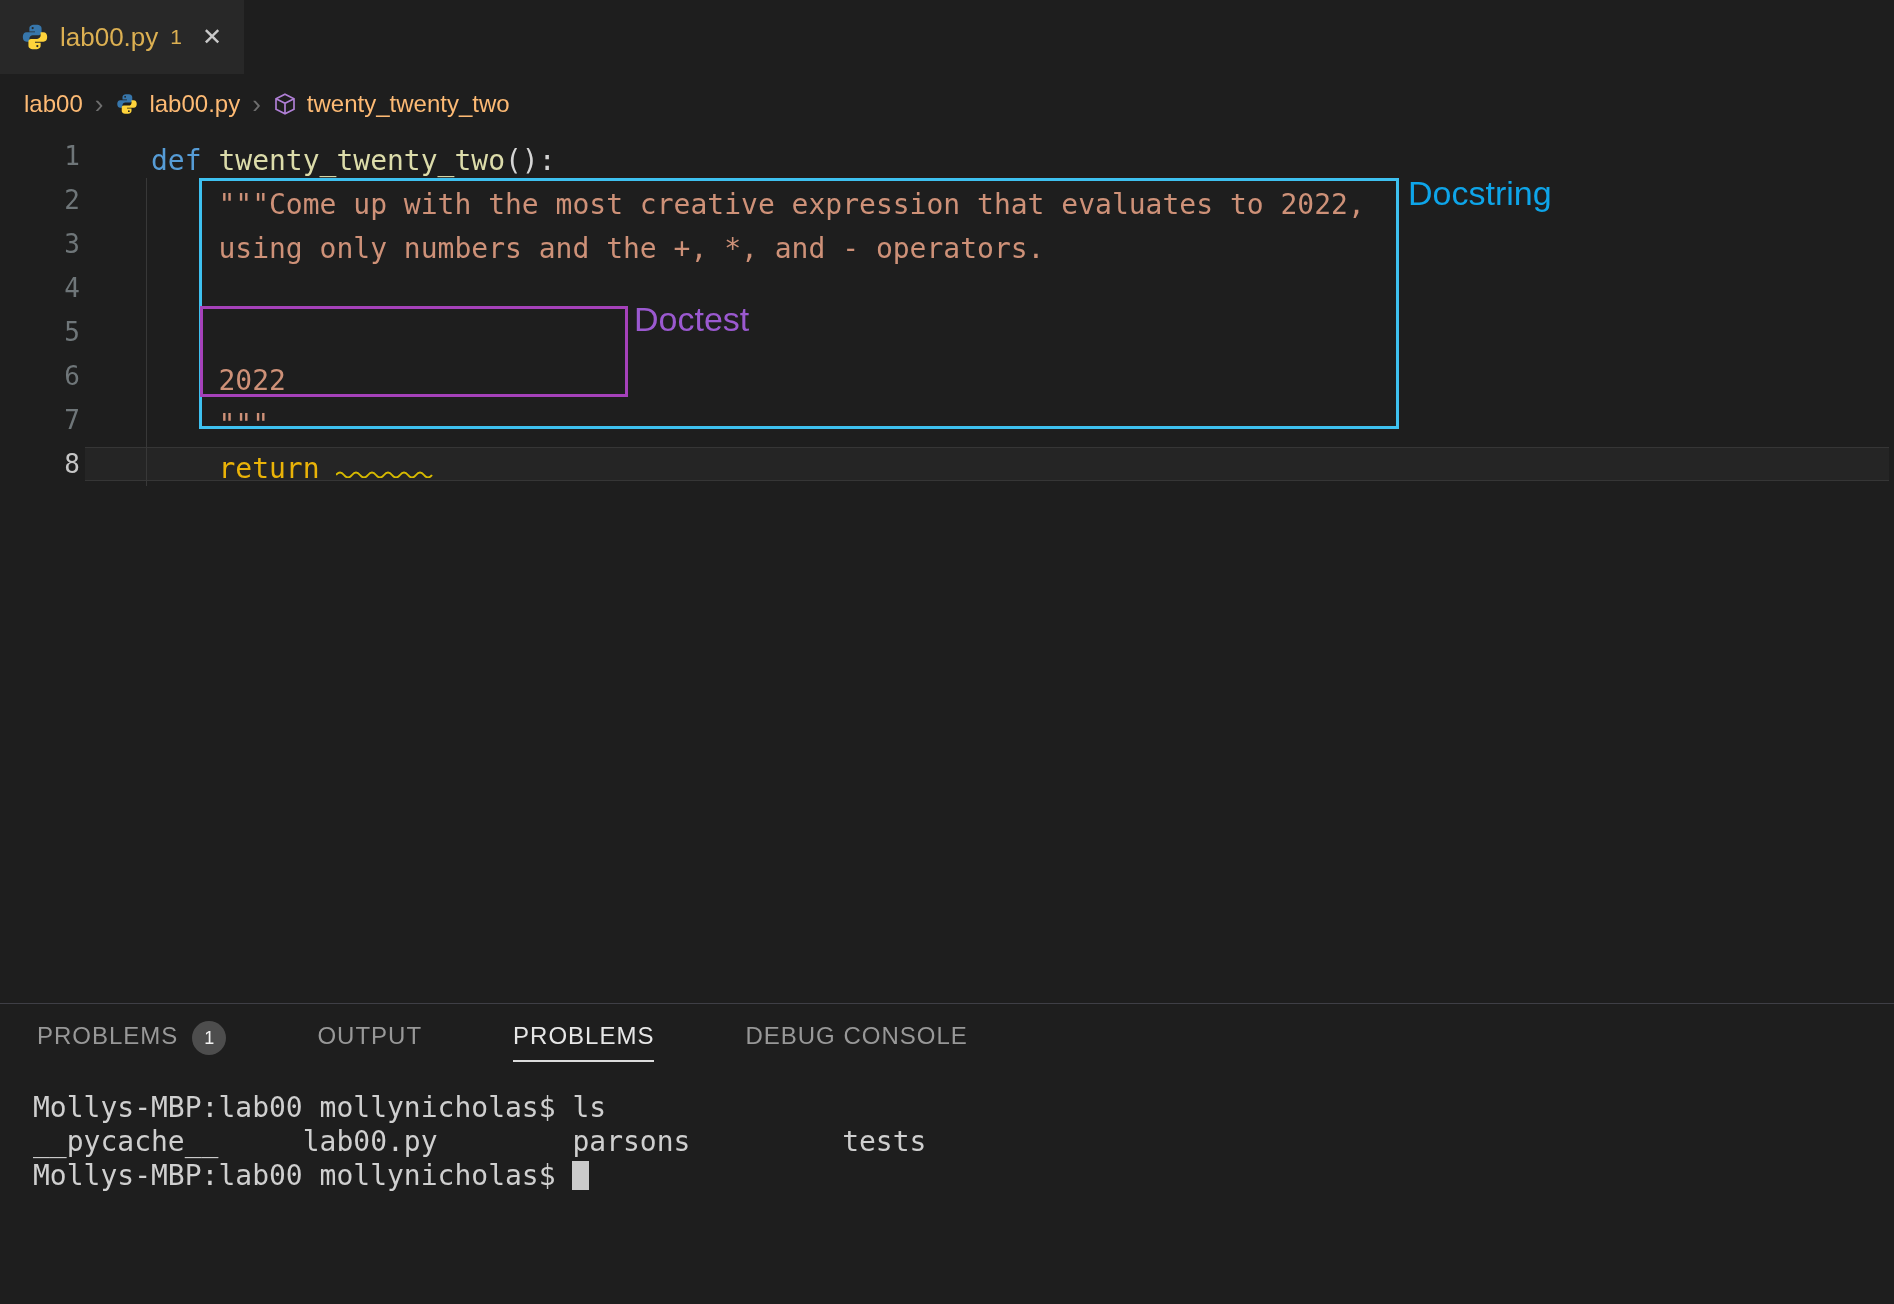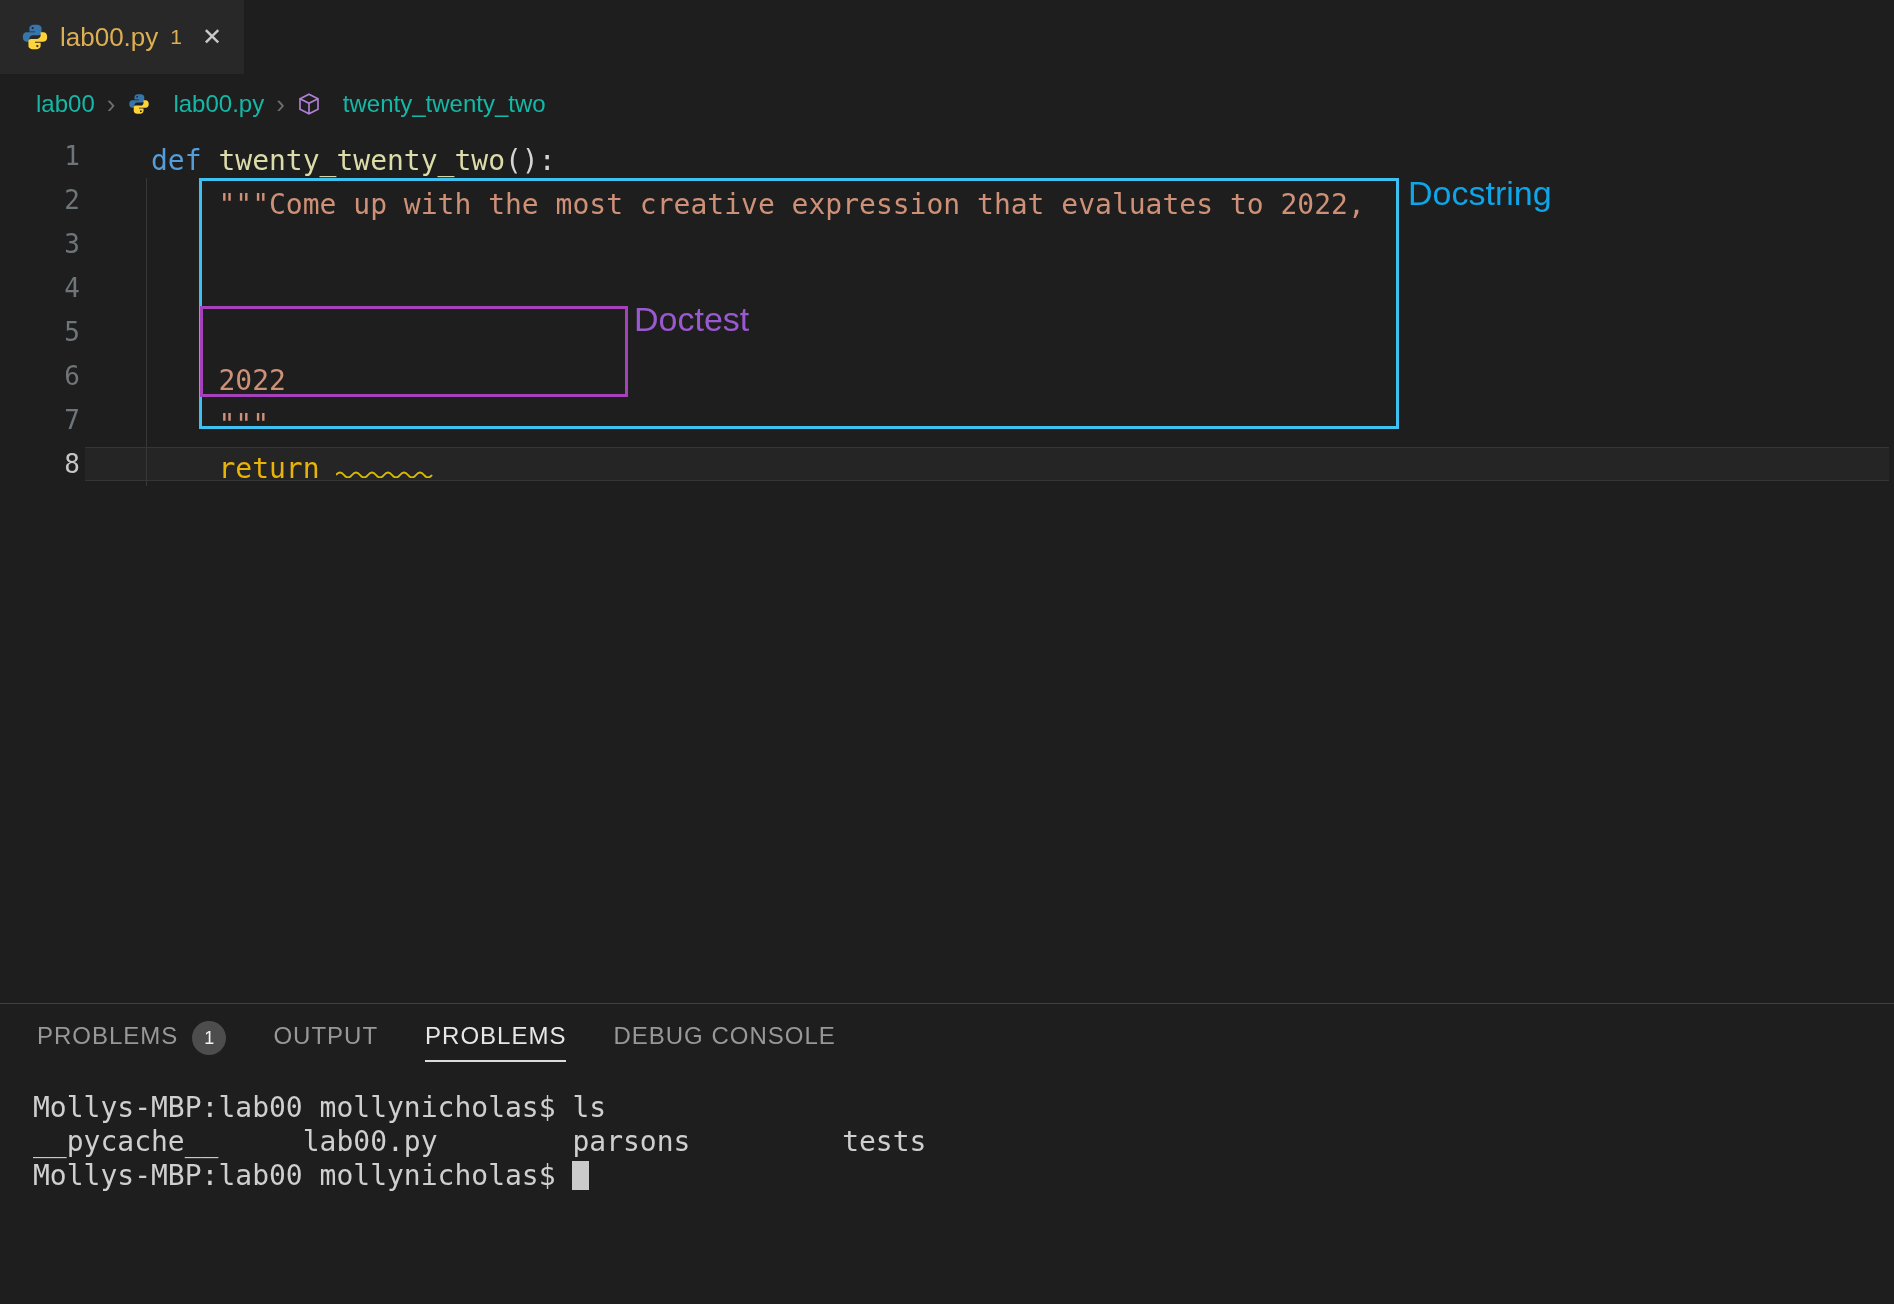--- a/index.html
+++ b/index.html
@@ -27,21 +27,21 @@
   }
   .tab-label { color: #dcb052; font-size: 26px; }
   .tab-count { color: #dcb052; font-size: 21px; margin-left: 2px; }
   .tab-close { color: #c8c8c8; font-size: 24px; margin-left: 10px; }
 
   
   .breadcrumb {
     height: 60px; display: flex; align-items: center;
     padding-left: 24px; gap: 10px; background: #1e1e1e;
   }
-  .crumb { color: #14b8a6; font-size: 24px; cursor: pointer; margin-left: 12px; }
+  .crumb { color: #fdba74; font-size: 24px; cursor: pointer; }
   .crumb-sep { color: #6e6e6e; font-size: 26px; padding: 0 2px; }
   .crumb-icon { display: inline-flex; align-items: center; }
 
   
   .editor { position: relative; height: 827px; background: #1e1e1e; }
   .code-line { display: flex; height: 44px; }
   .gutter {
     width: 80px; flex: none; text-align: right;
     font-family: "DejaVu Sans Mono", "Liberation Mono", monospace;
     font-size: 26px; line-height: 44px; color: #6f7679;
@@ -72,21 +72,21 @@
   .anno-box { position: absolute; pointer-events: none; }
   .docstring-box { left: 199px; top: 44px; width: 1200px; height: 251px; border: 3px solid #3ec1f0; }
   .doctest-box  { left: 200px; top: 172px; width: 428px; height: 91px; border: 3px solid #a541ba; }
   .anno-label { position: absolute; font-size: 34px; pointer-events: none; }
   .docstring-label { left: 1408px; top: 40px; color: #0ea5e9; }
   .doctest-label  { left: 634px; top: 166px; color: #9b59d0; }
 
   
   .panel { position: absolute; left: 0; top: 1003px; width: 1894px; height: 301px;
            background: #1e1e1e; border-top: 1px solid #3f3f46; }
-  .panel-tabs { display: flex; align-items: center; height: 76px; padding-left: 37px; gap: 47px; }
+  .panel-tabs { display: flex; align-items: center; height: 76px; padding-left: 37px; gap: 91px; }
   .panel-tab { display: inline-flex; align-items: center; cursor: pointer; }
   .panel-tab-label {
     color: #989898; font-size: 24px; letter-spacing: 1px;
     padding-bottom: 10px; border-bottom: 2px solid transparent;
   }
   .panel-tab.active .panel-tab-label { color: #e7e7e7; border-bottom-color: #dcdcdc; }
   .panel-badge {
     display: inline-flex; align-items: center; justify-content: center;
     width: 34px; height: 34px; border-radius: 50%;
     background: #4d4d4d; color: #f2f2f2; font-size: 18px;
@@ -148,21 +148,21 @@
         <div class="code-line">
           <div class="gutter">1</div>
           <pre class="code-text"><span class="tok-kw">def </span><span class="tok-fn">twenty_twenty_two</span><span class="tok-plain">():</span></pre>
         </div>
         <div class="code-line">
           <div class="gutter">2</div>
           <pre class="code-text"><span class="tok-plain">    </span><span class="tok-str">"""Come up with the most creative expression that evaluates to 2022,</span></pre>
         </div>
         <div class="code-line">
           <div class="gutter">3</div>
-          <pre class="code-text"><span class="tok-plain">    </span></pre>
+          <pre class="code-text"><span class="tok-plain">    </span><span class="tok-str">using only numbers and the +, *, and - operators.</span></pre>
         </div>
         <div class="code-line">
           <div class="gutter">4</div>
           <pre class="code-text"></pre>
         </div>
         <div class="code-line">
           <div class="gutter">5</div>
           <pre class="code-text"><span class="tok-plain">    </span></pre>
         </div>
         <div class="code-line">

